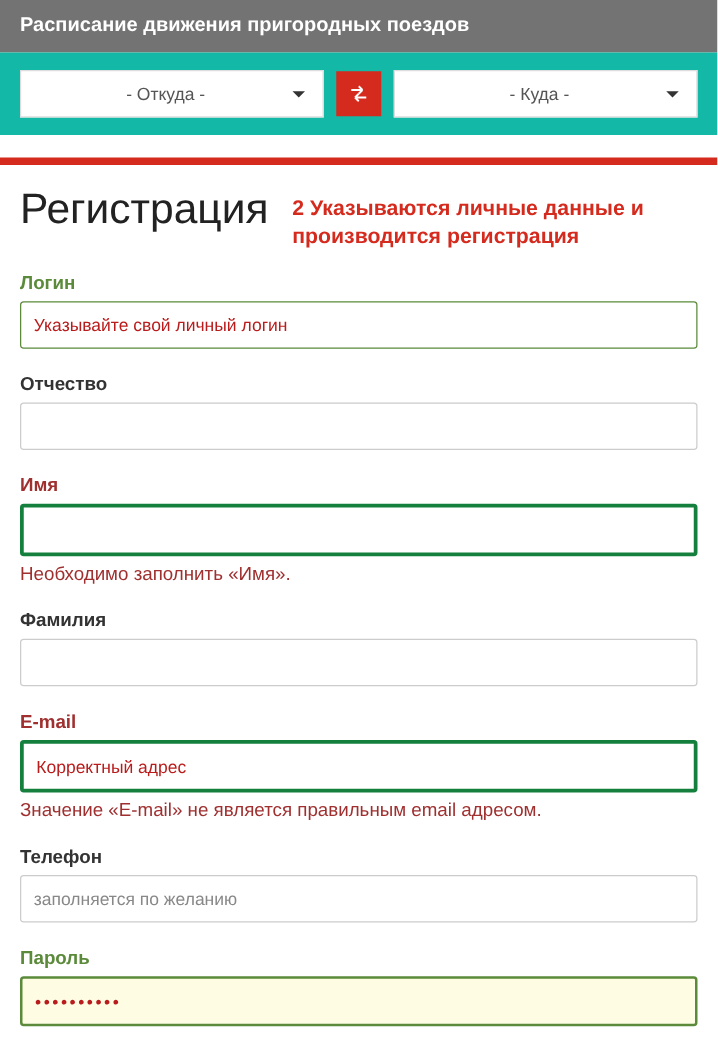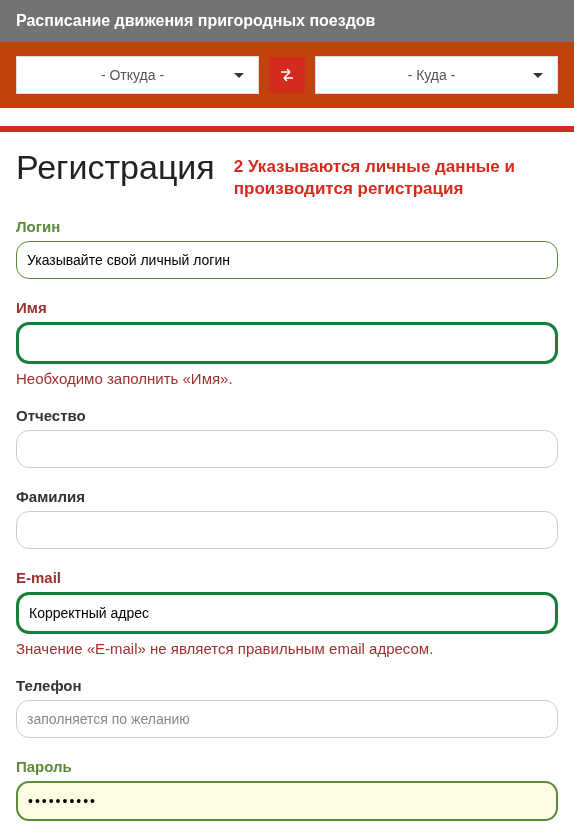--- a/index.html
+++ b/index.html
@@ -13,21 +13,21 @@
       background: #fff;
     }
     .header-bar {
       background: #737373;
       color: #fff;
       padding: 12px 16px;
       font-size: 16px;
       font-weight: bold;
     }
     .search-bar {
-      background: #c2410c;
+      background: #14b8a6;
       padding: 14px 16px;
       display: flex;
       align-items: center;
       gap: 10px;
     }
     .dropdown {
       background: #fff;
       border: 1px solid #ddd;
       flex: 1;
       padding: 10px 14px;
@@ -99,22 +99,22 @@
       color: #5a8a3a;
     }
     .label-error {
       color: #a03030;
     }
     .form-input {
       width: 100%;
       padding: 10px;
       font-size: 14px;
       border: 1px solid #ccc;
-      border-radius: 13px;
-      color: #000000;
+      border-radius: 3px;
+      color: #b91c1c;
     }
     .input-success {
       border: 1px solid #5a8a3a;
     }
     .input-error {
       border: 3px solid #15803d;
     }
     .input-password {
       background: #fefde3;
       border: 2px solid #5a8a3a;
@@ -169,31 +169,31 @@
     <h1 class="page-title">Регистрация</h1>
     <div class="annotation">2 Указываются личные данные и производится регистрация</div>
   </div>
 
   <div class="form-group">
     <label class="form-label label-success">Логин</label>
     <input class="form-input input-success" type="text" value="Указывайте свой личный логин" style="">
   </div>
 
   <div class="form-group">
+    <label class="form-label">Отчество</label>
+    <input class="form-input" type="text" value="" style="">
+  </div>
+
+  <div class="form-group">
     <label class="form-label label-error">Имя</label>
     <input class="form-input input-error" type="text" value="" style="">
     <div class="error-msg">Необходимо заполнить «Имя».</div>
   </div>
 
   <div class="form-group">
-    <label class="form-label">Отчество</label>
-    <input class="form-input" type="text" value="" style="">
-  </div>
-
-  <div class="form-group">
     <label class="form-label">Фамилия</label>
     <input class="form-input" type="text" value="" style="">
   </div>
 
   <div class="form-group">
     <label class="form-label label-error">E-mail</label>
     <input class="form-input input-error" type="text" value="Корректный адрес" style="">
     <div class="error-msg">Значение «E-mail» не является правильным email адресом.</div>
   </div>
 

